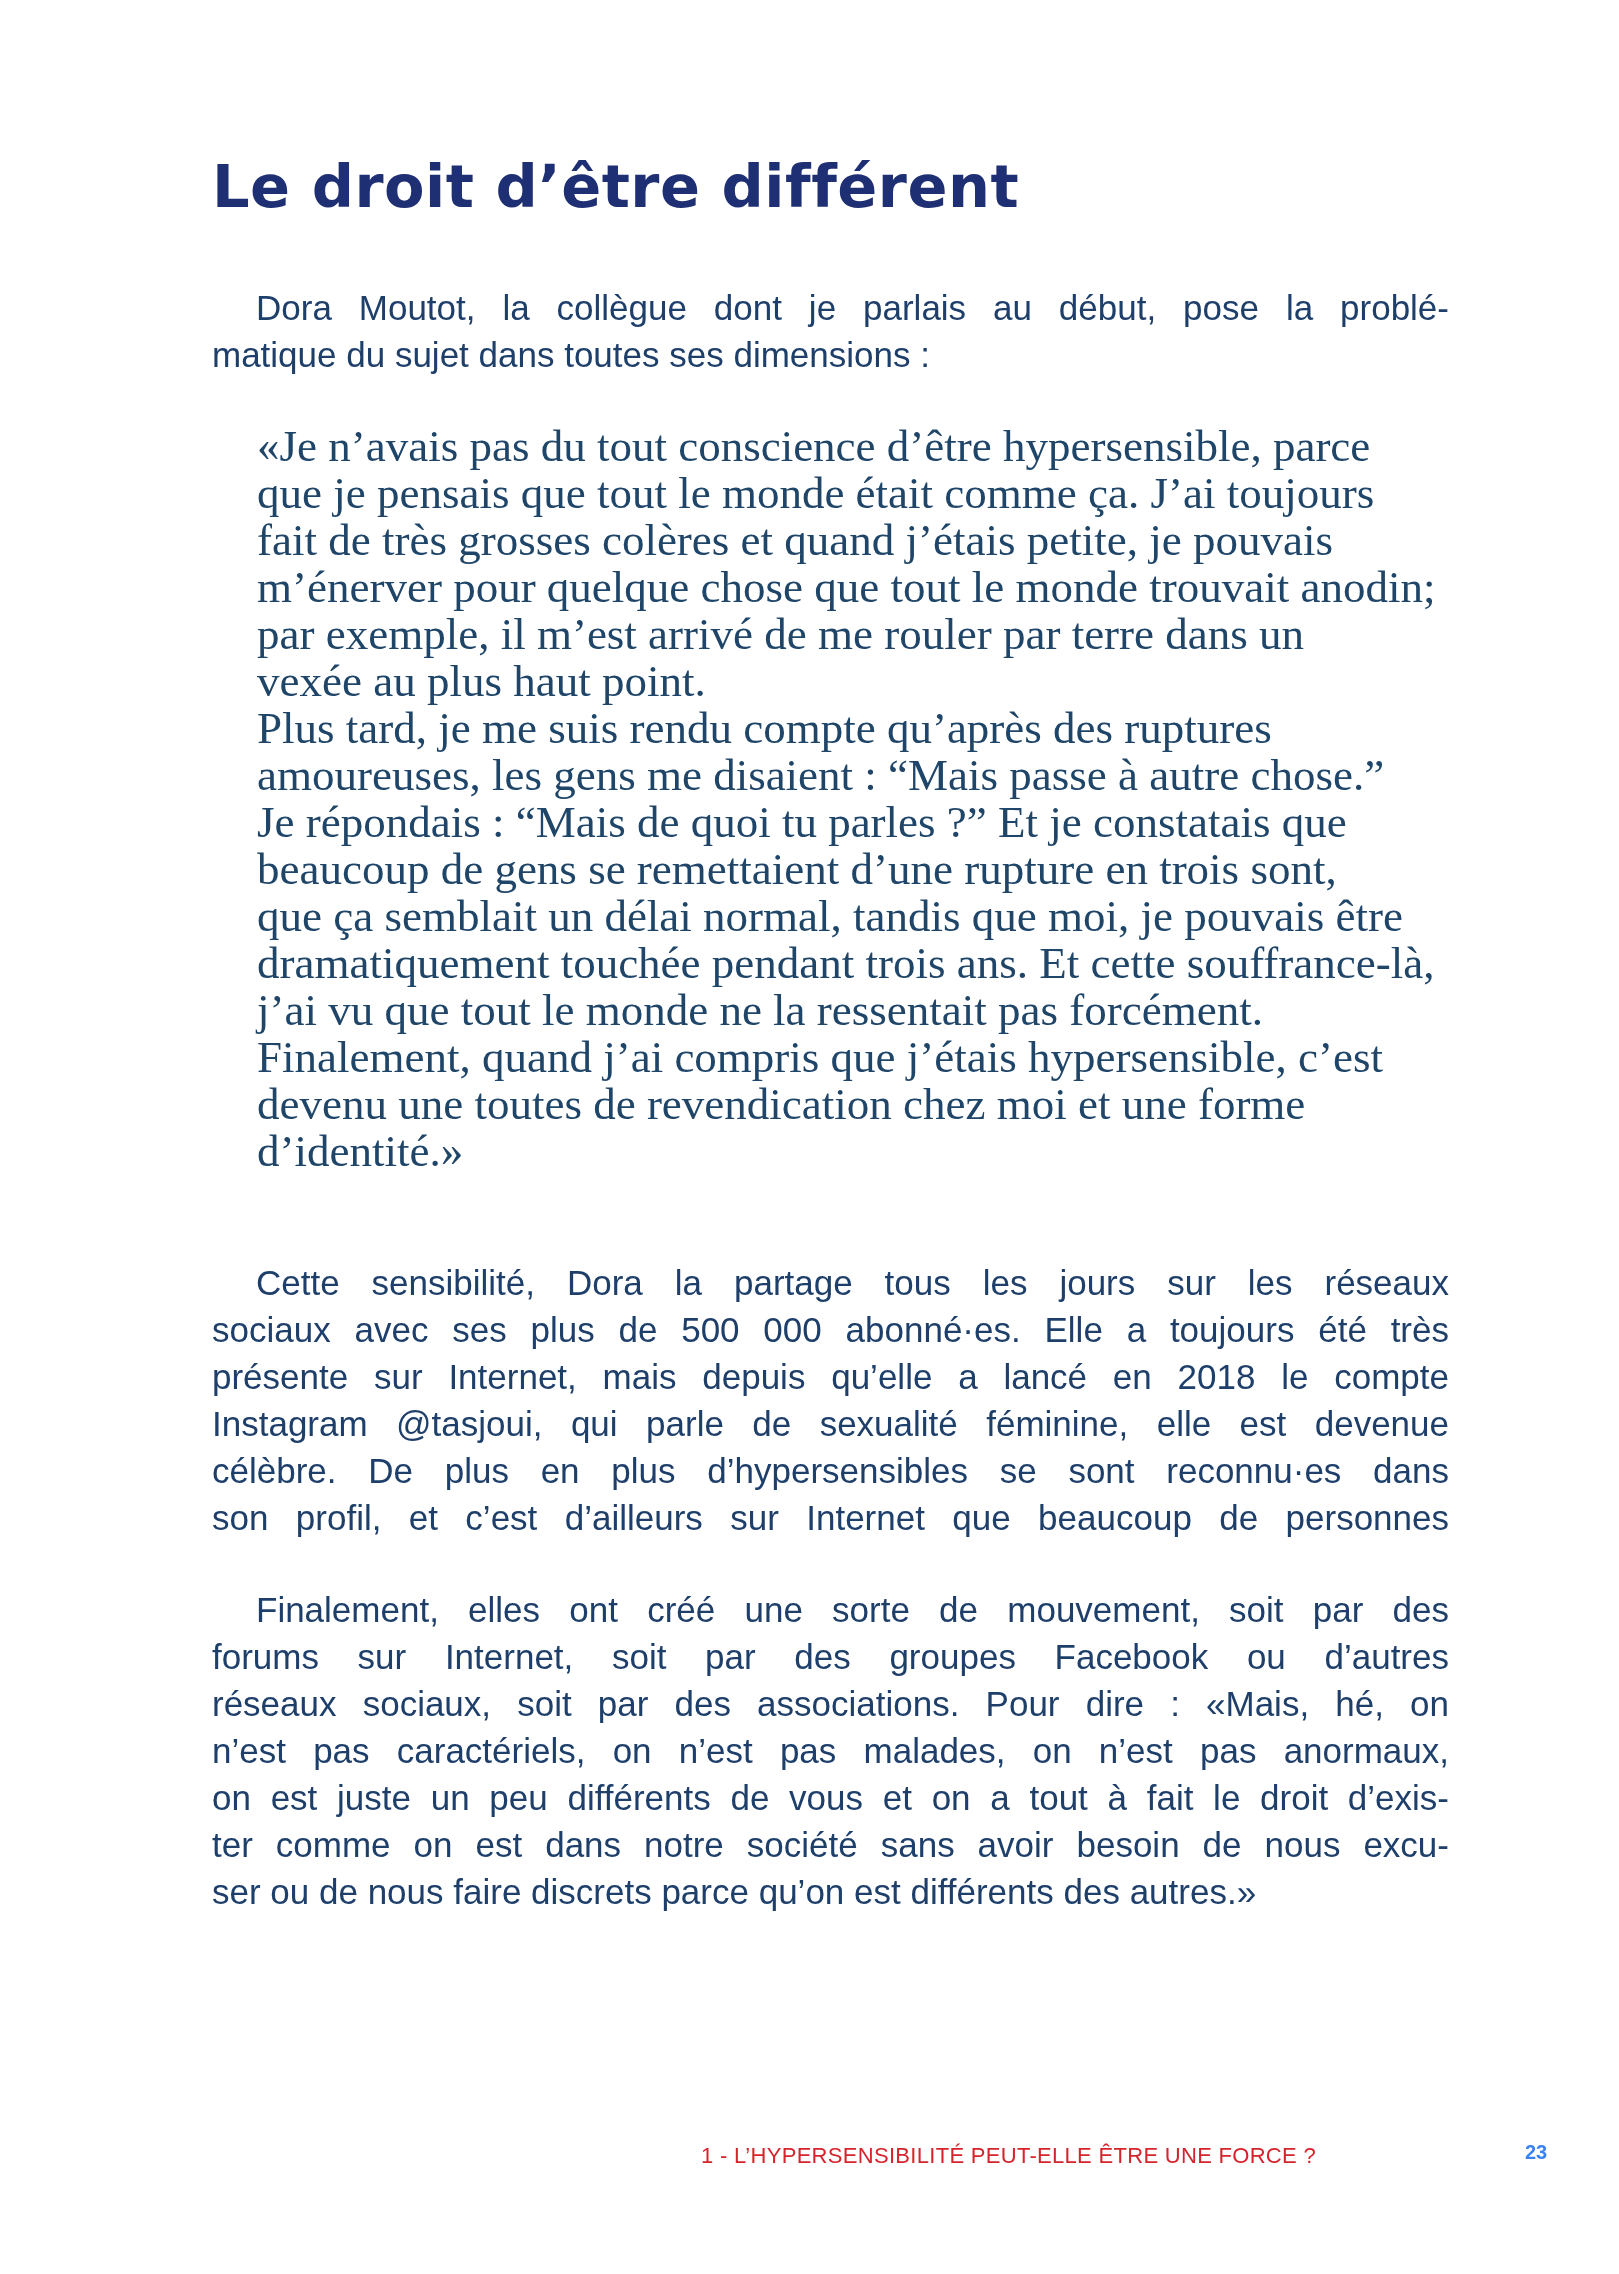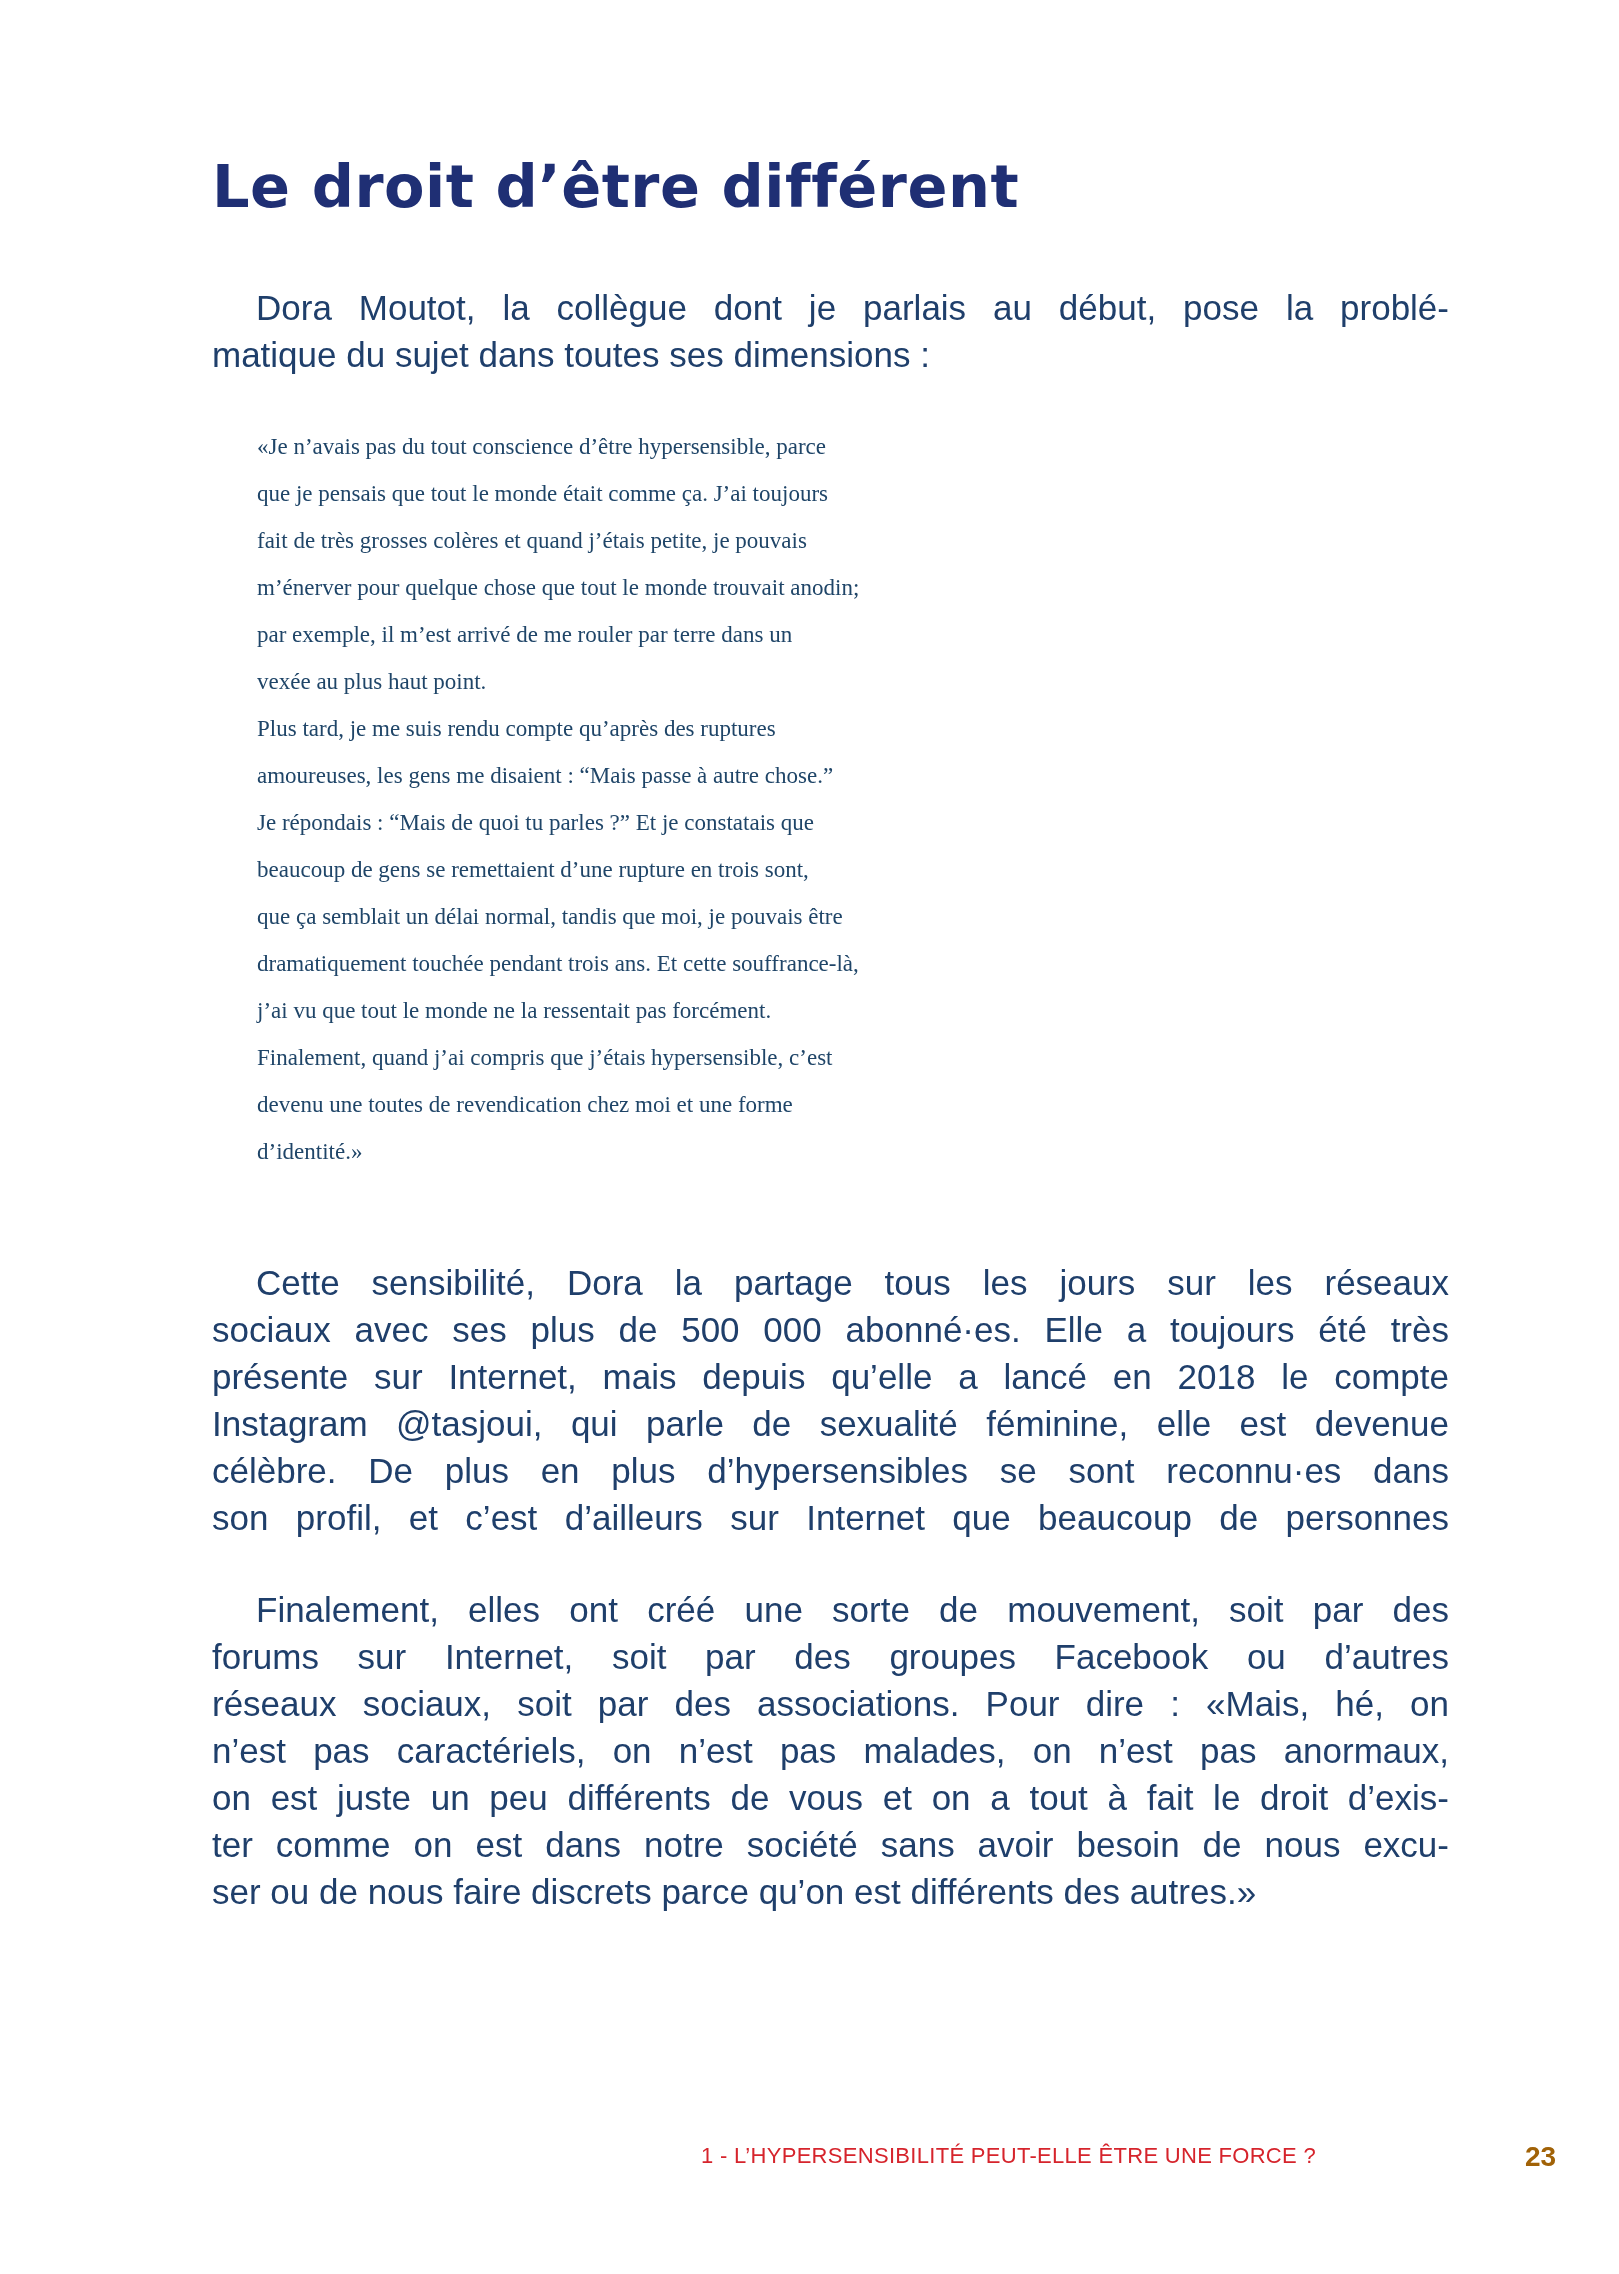--- a/index.html
+++ b/index.html
@@ -52,21 +52,21 @@
       text-align-last: justify;
     }
     .sans-line.indent {
       padding-left: 44px;
     }
     .serif-block {
       position: absolute;
       left: 257px;
       width: 1191px;
       font-family: "Liberation Serif", serif;
-      font-size: 23px;
+      font-size: 45px;
       color: #1f4568;
     }
     .serif-line {
       height: 47px;
       line-height: 47px;
       white-space: nowrap;
     }
     .footer-section {
       position: absolute;
       left: 701px;
@@ -76,22 +76,22 @@
       color: #d6242c;
       letter-spacing: 0.3px;
       white-space: nowrap;
     }
     .footer-page {
       position: absolute;
       left: 1525px;
       top: 2141px;
       font-family: "Liberation Sans", sans-serif;
       font-weight: bold;
-      font-size: 28px;
-      color: #a16207;
+      font-size: 20px;
+      color: #3b82f6;
       white-space: nowrap;
     }
   </style>
 </head>
 <body>
 
 <div class="page">
 
   <h1 class="title">Le droit d’être différent</h1>
 

